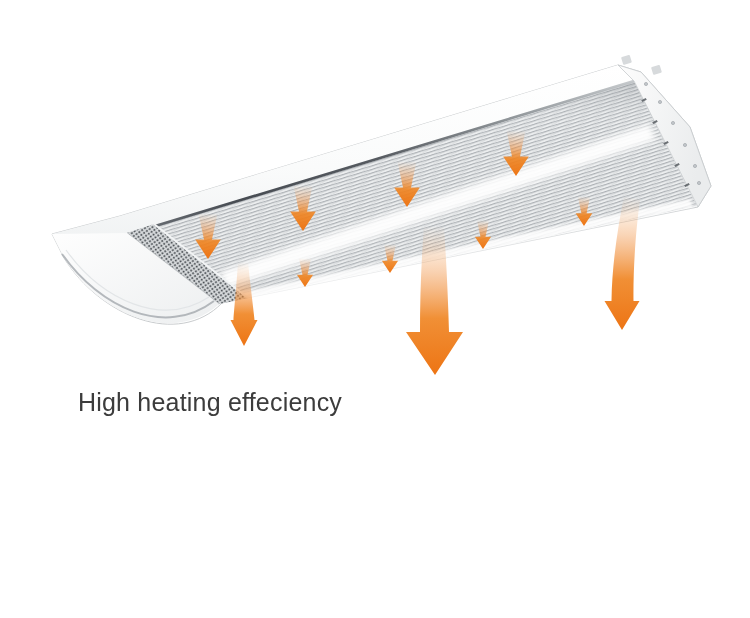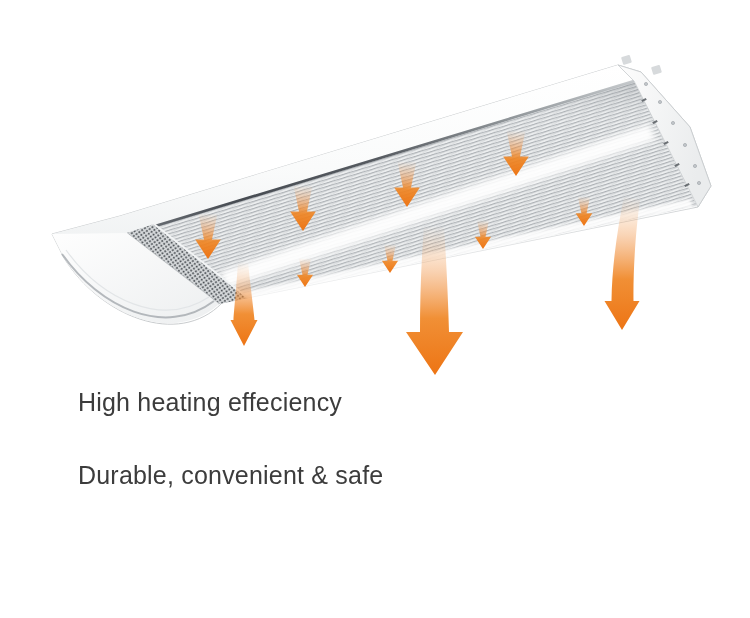--- a/index.html
+++ b/index.html
@@ -14,21 +14,21 @@
   .features{
     position:absolute;
     left:78px;top:388px;
     font-size:25px;
     line-height:29px;
     color:#3c3c3c;
     letter-spacing:.2px;
   }
   .feature{margin:0;}
   .feature.gap-a{margin-bottom:25px;}
-  .feature.gap-b{margin-bottom:44px;}
+  .feature.gap-b{margin-bottom:35px;}
 </style>
 </head>
 <body>
 
 <div class="screen">
 
   <svg class="illus" width="750" height="618" viewBox="0 0 750 618">
     <defs>
 
       <pattern id="fins" width="6" height="3.4" patternUnits="userSpaceOnUse" patternTransform="rotate(-16.7)">
@@ -157,15 +157,15 @@
                C 253,304 250,283 248,262 Z"></path>
       <path fill="url(#agrad)" d="M 424,226 C 421,264 420,300 420,332 L 406,332 L 435,375 L 463,332 L 449,332
                C 448,294 446,257 444,226 Z"></path>
       <path fill="url(#agrad)" d="M 624,196 C 617,232 612,266 611.5,301 L 604.5,301 L 622,330 L 639.5,301 L 633.5,301
                C 633,268 636,228 640,200 Z"></path>
     </g>
   </svg>
 
   <div class="features">
     <p class="feature gap-b"><span>High heating effeciency</span></p>
-    <p class="feature"><span>Durable, convenient &amp; safe</span><br></p>
+    <p class="feature"><br></p>
   </div>
 </div>
 
 </body></html>

